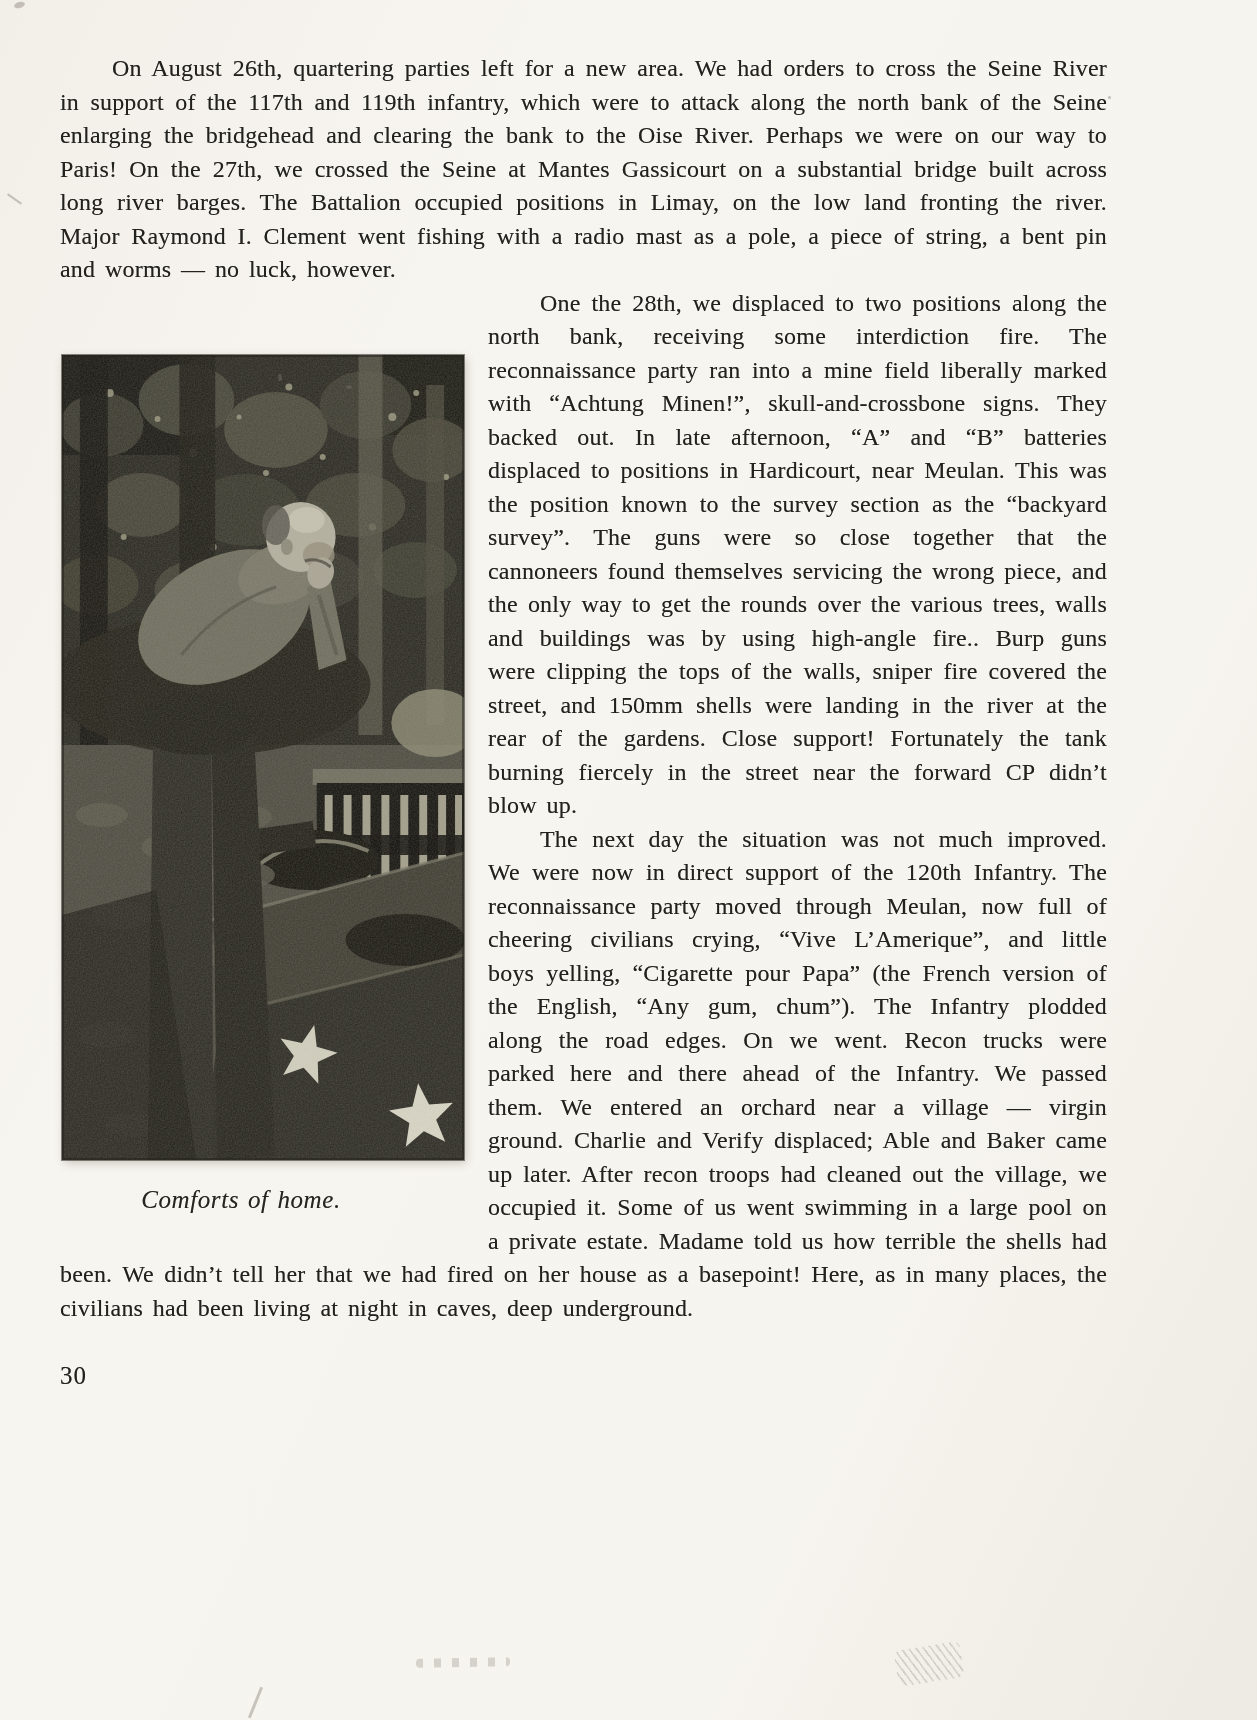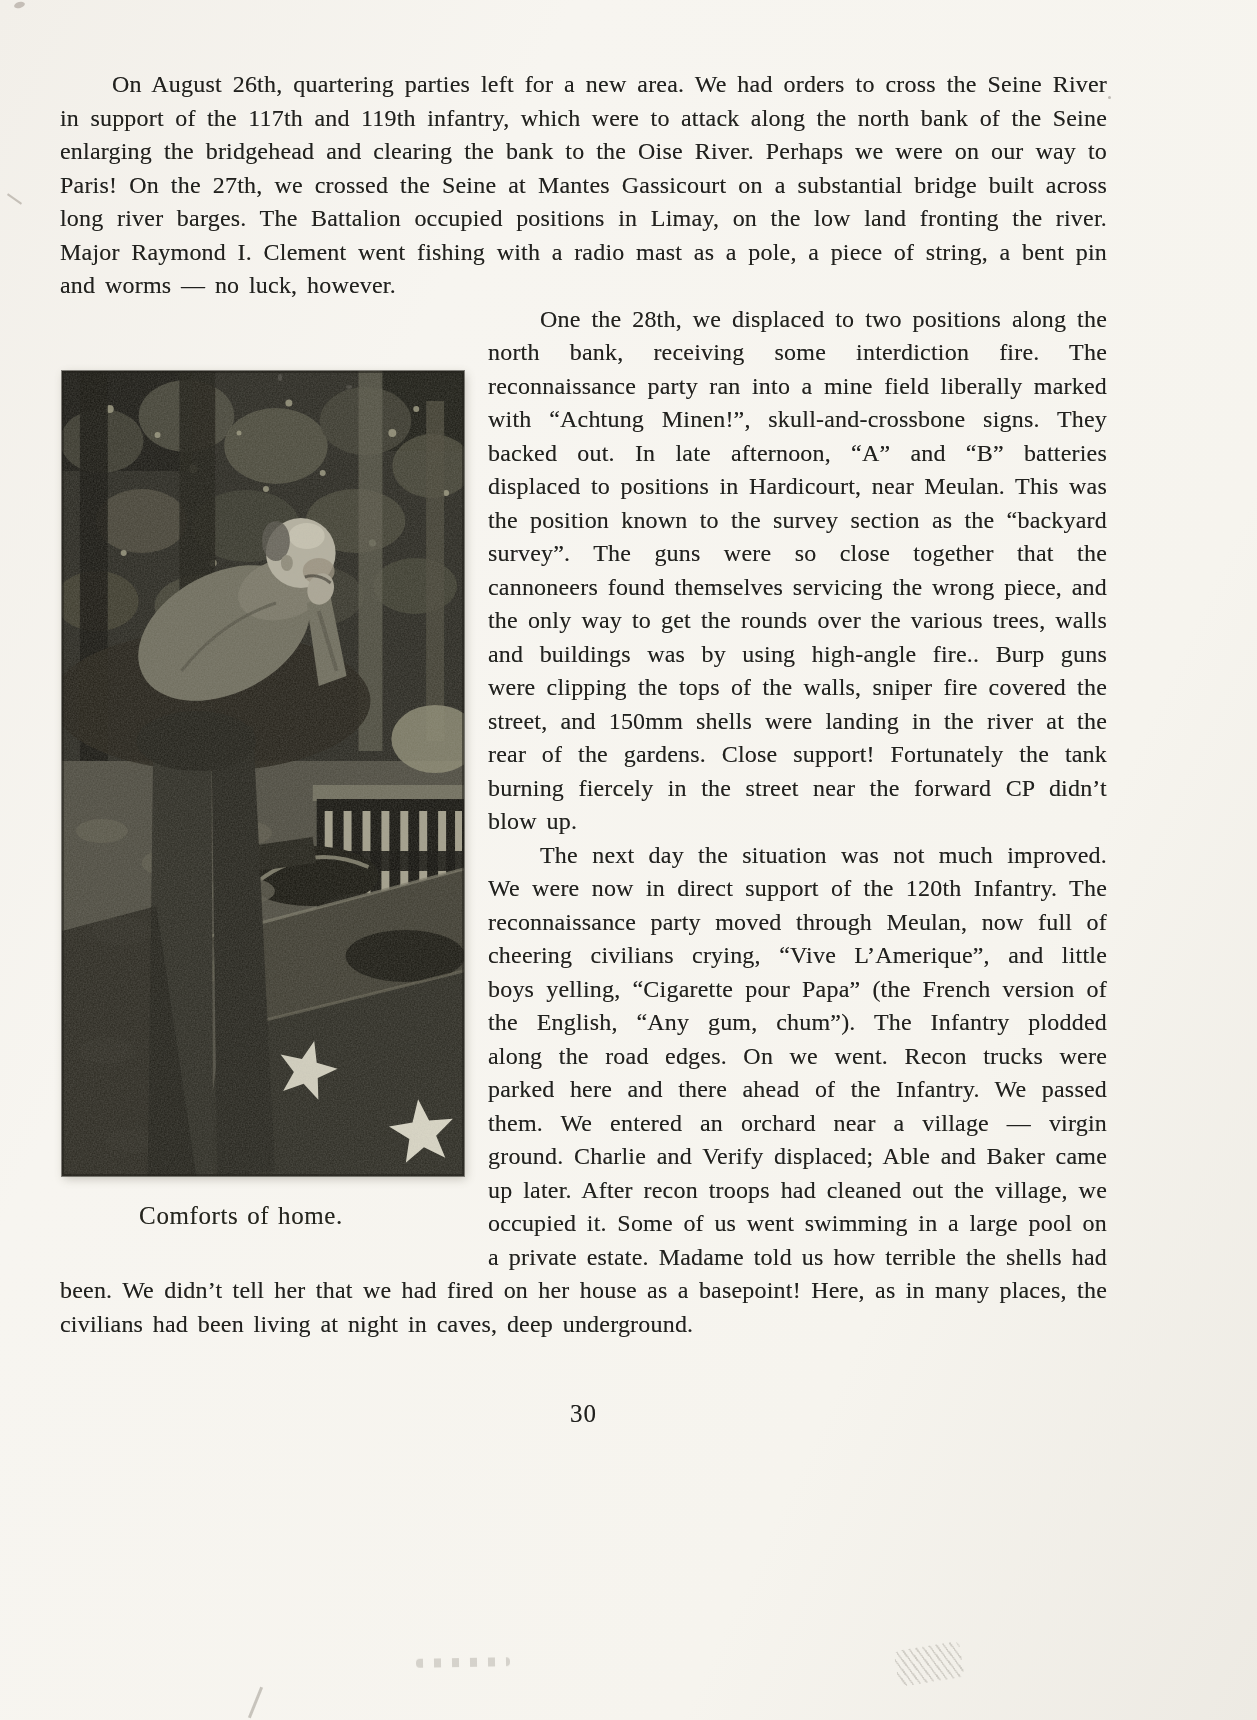--- a/index.html
+++ b/index.html
@@ -2,43 +2,43 @@
 <html><head>
 <meta charset="utf-8">
 <style>
   html,body{margin:0;padding:0;}
   body{
     width:1257px;height:1720px;overflow:hidden;position:relative;
     background:linear-gradient(115deg,#f2efe9 0%,#f7f5f0 28%,#f6f4ee 72%,#edeae3 100%);
   }
   .page{
     box-sizing:border-box;width:1257px;height:1452px;
-    padding:68px 150px 0 60px;
+    padding:52px 150px 0 60px;
     font-family:"Liberation Serif","DejaVu Serif",serif;
     font-size:24px;line-height:33.5px;color:#21211e;
     text-align:justify;word-spacing:3.5px;letter-spacing:0.2px;
     text-shadow:0 0 0.5px rgba(32,32,30,0.4);
   }
   .para{margin:0;text-indent:52px;}
   .photo-float{
     float:left;width:428px;box-sizing:border-box;
     padding:68px 24px 38px 2px;
   }
   .photo{
     width:402px;height:805px;background:#2e2d27;
     box-shadow:0 0 0 1px rgba(42,40,34,0.55), 2px 3px 9px rgba(90,85,70,0.30);
   }
   .photo svg{display:block;}
   .caption{
     margin-top:23px;padding-right:44px;text-align:center;
-    font-size:25px;letter-spacing:0.6px;word-spacing:2px;
+    font-style:italic;font-size:25px;letter-spacing:0.6px;word-spacing:2px;
     color:#26261f;text-indent:0;
   }
   .page-number{
-    margin-top:56px;text-align:center;font-size:25px;letter-spacing:1px;text-indent:0;font-family:Liberation Serif, serif;
+    margin-top:34px;text-align:left;font-size:25px;letter-spacing:1px;text-indent:0;font-family:Liberation Serif, serif;
   }
   .artifact{position:absolute;pointer-events:none;}
   .a-corner{left:14px;top:2px;width:11px;height:6px;background:#8d837a;opacity:.45;border-radius:50%;transform:rotate(-15deg);}
   .a-scratch1{left:6px;top:198px;width:17px;height:2px;background:#978f85;opacity:.5;transform:rotate(35deg);}
   .a-speck1{left:278px;top:374px;width:4px;height:7px;background:#7d7a72;opacity:.4;border-radius:50%;}
   .a-speck2{left:346px;top:385px;width:6px;height:4px;background:#7d7a72;opacity:.35;border-radius:50%;}
   .a-dot-right{left:1108px;top:96px;width:3px;height:3px;background:#8a867d;opacity:.5;border-radius:50%;}
   .a-smudge-left{left:416px;top:1658px;width:94px;height:9px;opacity:.5;
     background:repeating-linear-gradient(90deg,rgba(125,120,110,.55) 0 7px,transparent 7px 18px);
     border-radius:4px;transform:rotate(-1deg);filter:blur(0.6px);}

